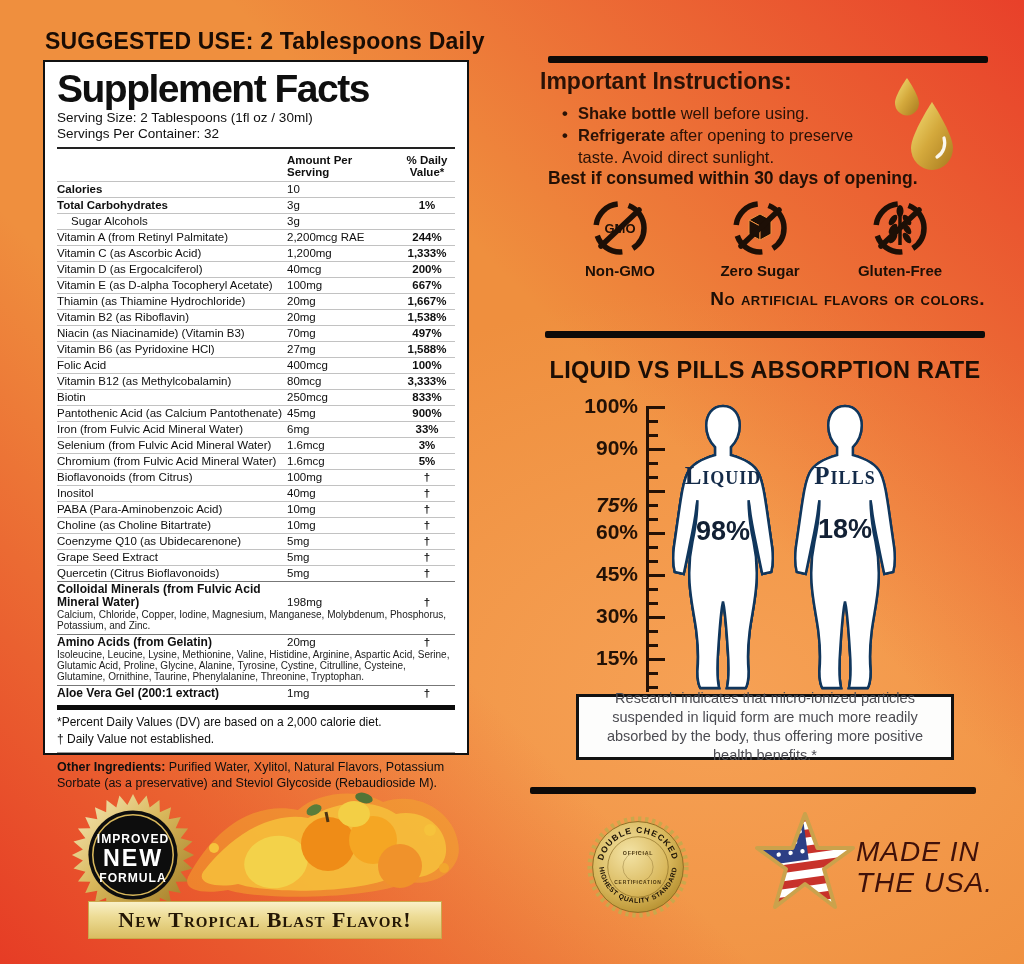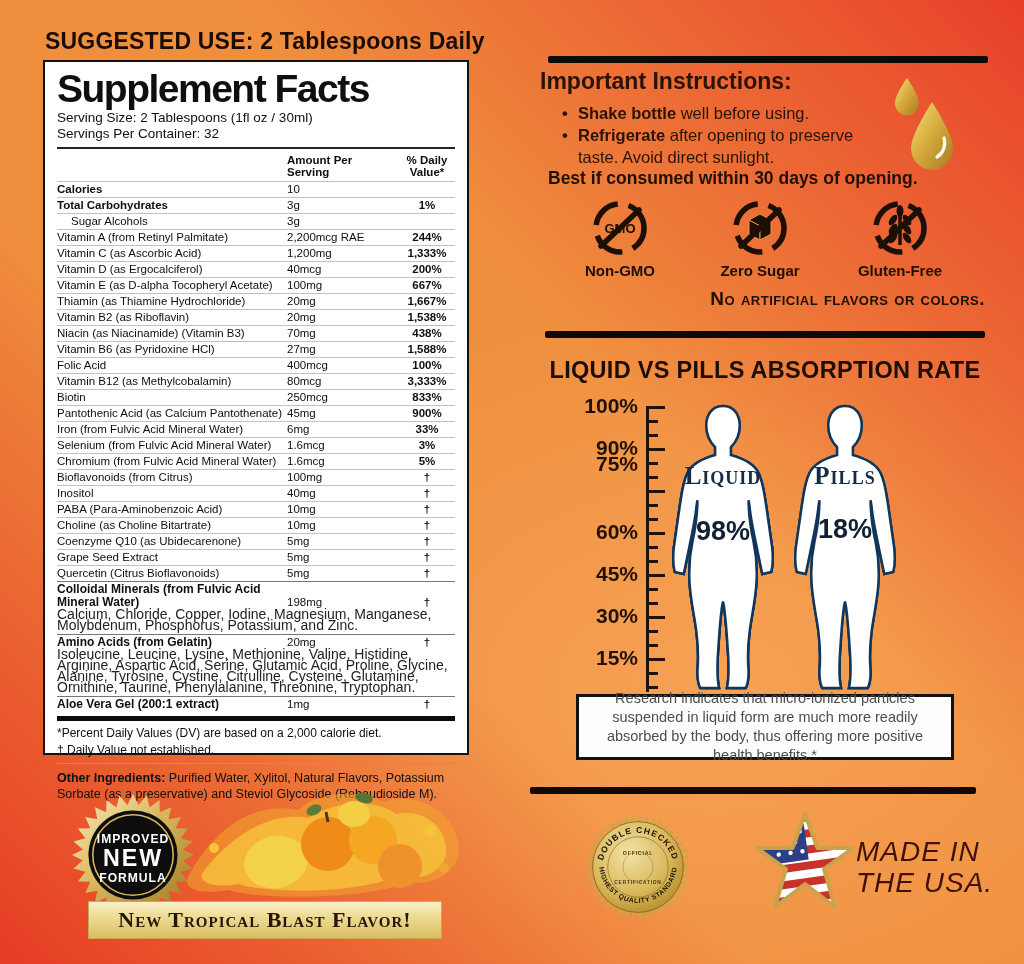--- a/index.html
+++ b/index.html
@@ -29,21 +29,21 @@
   .sf-head{font-size:11.5px;font-weight:bold;padding:2px 0 3px 0;}
   .sf-row{font-size:11.5px;line-height:13px;padding:1px 0;border-top:1px solid #c2c2c2;}
   .sf-row.sec{border-top:1.5px solid #777;}
   .sf-name{text-align:left;}
   .sf-amt{padding-right:6px;}
   .sf-dv{text-align:center;font-weight:bold;}
   .sf-head .sf-amt{font-weight:bold;}
   .sf-row.b .sf-name{font-weight:bold;}
   .sf-row.ind .sf-name{padding-left:14px;}
   .sf-row .sf-name.secname{font-weight:bold;font-size:12px;}
-  .sf-detail{grid-column:1 / span 3;font-size:14px;line-height:11px;color:#222;padding:0 0 2px 0;}
+  .sf-detail{grid-column:1 / span 3;font-size:10px;line-height:11px;color:#222;padding:0 0 2px 0;}
   .fn{font-size:12px;line-height:15px;padding:1px 0;}
   .oi{font-size:12.5px;line-height:16px;padding-top:2px;}
   .oi b{font-weight:bold;}
   
   .instr-title{position:absolute;left:540px;top:68px;font-size:23px;font-weight:bold;color:#2a1206;}
   .bullets{position:absolute;left:562px;top:102px;width:320px;margin:0;padding:0;list-style:none;font-size:16.5px;line-height:22px;color:#2a1206;}
   .bullets li{position:relative;padding-left:16px;}
   .bullets li::before{content:"•";position:absolute;left:0;top:0;font-weight:bold;}
   .bullets b{font-weight:bold;}
   .best-if{position:absolute;left:548px;top:168px;width:440px;font-size:17.5px;font-weight:bold;color:#231005;}
@@ -140,21 +140,21 @@
           <span class="sf-dv">1,667%</span>
         </div>
         <div class="sf-row">
           <span class="sf-name">Vitamin B2 (as Riboflavin)</span>
           <span class="sf-amt">20mg</span>
           <span class="sf-dv">1,538%</span>
         </div>
         <div class="sf-row">
           <span class="sf-name">Niacin (as Niacinamide) (Vitamin B3)</span>
           <span class="sf-amt">70mg</span>
-          <span class="sf-dv">438%</span>
+          <span class="sf-dv">497%</span>
         </div>
         <div class="sf-row">
           <span class="sf-name">Vitamin B6 (as Pyridoxine HCl)</span>
           <span class="sf-amt">27mg</span>
           <span class="sf-dv">1,588%</span>
         </div>
         <div class="sf-row">
           <span class="sf-name">Folic Acid</span>
           <span class="sf-amt">400mcg</span>
           <span class="sf-dv">100%</span>
@@ -452,21 +452,21 @@
 
   <div class="made-in">
     <div>MADE IN</div>
     <div>THE USA.</div>
   </div>
 
 <div class="scale-label" style="left: 552px; top: 394px;">100%</div>
     <div class="major-tick" style="top: 406px;"></div>
     <div class="scale-label" style="left: 552px; top: 436px;">90%</div>
     <div class="major-tick" style="top: 448px;"></div>
-    <div class="scale-label" style="left: 552px; top: 452px;">75%</div>
+    <div class="scale-label" style="left: 552px; top: 493px; font-style: italic;">75%</div>
     <div class="major-tick" style="top: 490px;"></div>
     <div class="scale-label" style="left: 552px; top: 520px;">60%</div>
     <div class="major-tick" style="top: 532px;"></div>
     <div class="scale-label" style="left: 552px; top: 562px;">45%</div>
     <div class="major-tick" style="top: 574px;"></div>
     <div class="scale-label" style="left: 552px; top: 604px;">30%</div>
     <div class="major-tick" style="top: 616px;"></div>
     <div class="scale-label" style="left: 552px; top: 646px;">15%</div>
     <div class="major-tick" style="top: 658px;"></div>
   </div>

